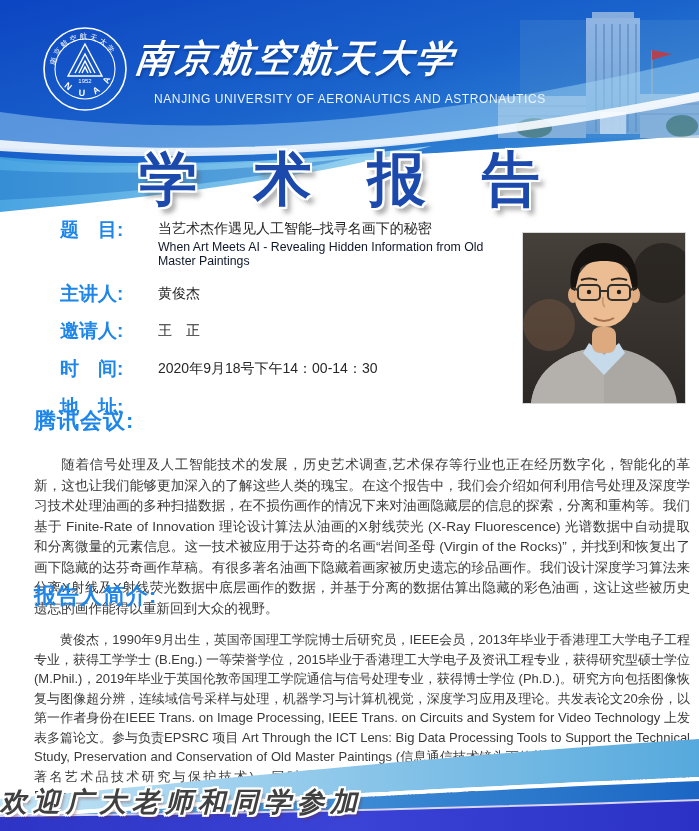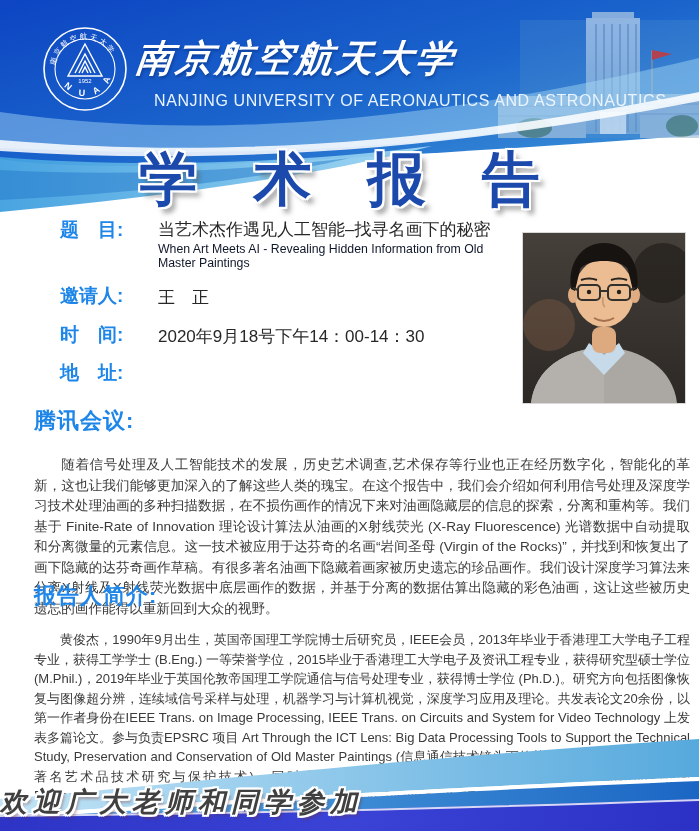--- a/index.html
+++ b/index.html
@@ -5,35 +5,35 @@
   html,body{margin:0;padding:0;background:#e9e9e9;}
   .page{position:relative;width:699px;height:831px;background:#ffffff;overflow:hidden;
         font-family:"Liberation Sans","DejaVu Sans",sans-serif;margin:0 auto;}
 
   
   .header-svg{position:absolute;top:0;left:0;}
   .logo-wrap{position:absolute;left:42px;top:26px;width:86px;height:86px;}
   .uni-cn{position:absolute;left:136px;top:34px;color:#ffffff;font-size:37px;font-weight:bold;
           font-family:"DejaVu Serif","Liberation Serif",serif;font-style:italic;
           letter-spacing:3px;transform:skewX(-6deg);text-shadow:1px 2px 3px rgba(0,30,90,.45);white-space:nowrap;}
-  .uni-en{position:absolute;left:138px;top:92px;color:#eaf4ff;font-size:16px;letter-spacing:.6px;white-space:nowrap;padding-left:16px;}
+  .uni-en{position:absolute;left:138px;top:92px;color:#eaf4ff;font-size:12px;letter-spacing:.6px;white-space:nowrap;padding-left:16px;}
 
   
   .big-title{position:absolute;top:141px;left:0;width:100%;text-align:center;
              font-size:58px;font-weight:900;color:#1b4aac;letter-spacing:20px;
              font-family:"Liberation Sans","DejaVu Sans",sans-serif;
              text-shadow:-2px -2px 0 #fff,2px -2px 0 #fff,-2px 2px 0 #fff,2px 2px 0 #fff,
                          0 -2px 0 #fff,0 2px 0 #fff,-2px 0 0 #fff,2px 0 0 #fff,
                          5px 6px 5px rgba(90,90,90,.55);}
 
   
   .info{position:absolute;top:219px;left:52px;width:460px;}
   .info-row{display:flex;align-items:flex-start;margin-bottom:15px;margin-left:8px;}
   .info-label{color:#1e86e8;font-weight:bold;font-size:19px;min-width:98px;white-space:nowrap;line-height:1.2;}
-  .info-val{color:#272727;font-size:17px;line-height:1.25;padding-top:2px;}
+  .info-val{color:#272727;font-size:14px;line-height:1.25;padding-top:2px;}
   .info-val-en{color:#0f172a;font-size:12.3px;margin-top:2px;}
   .row-title .info-val{padding-top:0;}
 
   
   .photo{position:absolute;top:233px;right:14px;width:162px;height:170px;box-shadow:0 0 0 1px #d8d8d8;}
 
   
   .section-heading{color:#1e86e8;font-weight:bold;font-size:22px;letter-spacing:1px;}
   .abstract{position:absolute;top:406px;left:34px;width:656px;}
   .bio{position:absolute;top:581px;left:34px;width:656px;}
@@ -138,20 +138,24 @@
 
   <div class="info">
     <div class="info-row row-title">
       <span class="info-label">题　目:</span>
       <span>
         <span class="info-val">当艺术杰作遇见人工智能–找寻名画下的秘密</span>
         <div class="info-val-en">When Art Meets AI - Revealing Hidden Information from Old Master Paintings</div>
       </span>
     </div>
     <div class="info-row">
+      <span class="info-label">主讲人:</span>
+      <span class="info-val">黄俊杰</span>
+    </div>
+    <div class="info-row">
       <span class="info-label">邀请人:</span>
       <span class="info-val">王　正</span>
     </div>
     <div class="info-row">
       <span class="info-label">时　间:</span>
       <span class="info-val">2020年9月18号下午14：00-14：30</span>
     </div>
     <div class="info-row">
       <span class="info-label">地　址:</span>
     </div>

